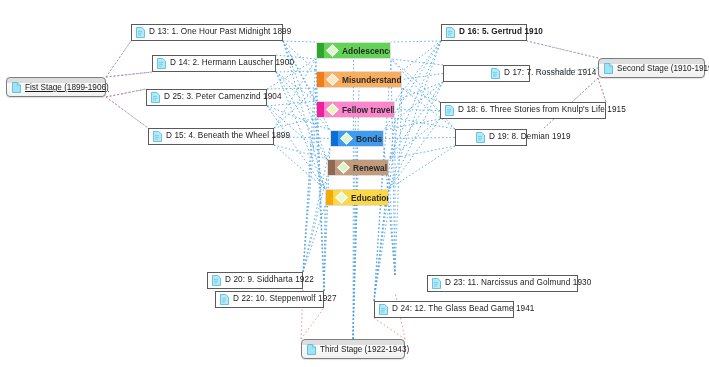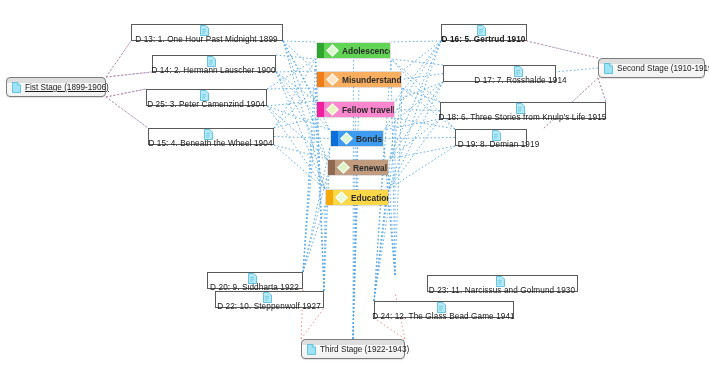--- a/index.html
+++ b/index.html
@@ -18,21 +18,20 @@
     box-sizing:border-box;
     height:17px;
     background:#ffffff;
     border:1px solid #5a5a5a;
     display:flex;align-items:center;
     padding:0 5px 0 4px;
     white-space:nowrap;
     font-size:8.2px;
     color:#1b1b1b;
     letter-spacing:.1px;
-    flex-direction:column;
   }
   .doc-node .lbl{line-height:1;}
   .ico{
     width:9px;height:11px;
     margin-right:4px;
     flex:0 0 auto;
     position:relative;
     display:inline-block;
   }
   .ico svg{display:block;}
@@ -294,32 +293,32 @@
       </span>
     <span class="lbl">D 25: 3. Peter Camenzind 1904</span>
   </div>
   <div class="doc-node" id="n-d15" style="left: 148px; top: 128px; width: 126px;">
     <span class="ico">
         <svg width="9" height="11" viewBox="0 0 9 11">
           <path d="M0.5 0.5h5.2l2.8 2.6v7.4H0.5z" fill="#b6e9f8" stroke="#4ab9d8" stroke-width="0.8"></path>
           <path d="M2 4.4h4M2 6.2h4M2 8h3" stroke="#5fc4de" stroke-width="0.7"></path>
         </svg>
       </span>
-    <span class="lbl">D 15: 4. Beneath the Wheel 1904</span>
+    <span class="lbl">D 15: 4. Beneath the Wheel 1899</span>
   </div>
   <div class="doc-node" id="n-d16" style="left: 441px; top: 24px; width: 86px; font-weight: bold;">
     <span class="ico">
         <svg width="9" height="11" viewBox="0 0 9 11">
           <path d="M0.5 0.5h5.2l2.8 2.6v7.4H0.5z" fill="#b6e9f8" stroke="#4ab9d8" stroke-width="0.8"></path>
           <path d="M2 4.4h4M2 6.2h4M2 8h3" stroke="#5fc4de" stroke-width="0.7"></path>
         </svg>
       </span>
     <span class="lbl">D 16: 5. Gertrud 1910</span>
   </div>
-  <div class="doc-node" id="n-d17" style="left: 443px; top: 65px; width: 113px; padding-left: 47px;">
+  <div class="doc-node" id="n-d17" style="left: 443px; top: 65px; width: 87px; padding-left: 47px;">
     <span class="ico">
         <svg width="9" height="11" viewBox="0 0 9 11">
           <path d="M0.5 0.5h5.2l2.8 2.6v7.4H0.5z" fill="#b6e9f8" stroke="#4ab9d8" stroke-width="0.8"></path>
           <path d="M2 4.4h4M2 6.2h4M2 8h3" stroke="#5fc4de" stroke-width="0.7"></path>
         </svg>
       </span>
     <span class="lbl">D 17: 7. Rosshalde 1914</span>
   </div>
   <div class="doc-node" id="n-d18" style="left: 440px; top: 102px; width: 166px;">
     <span class="ico">

